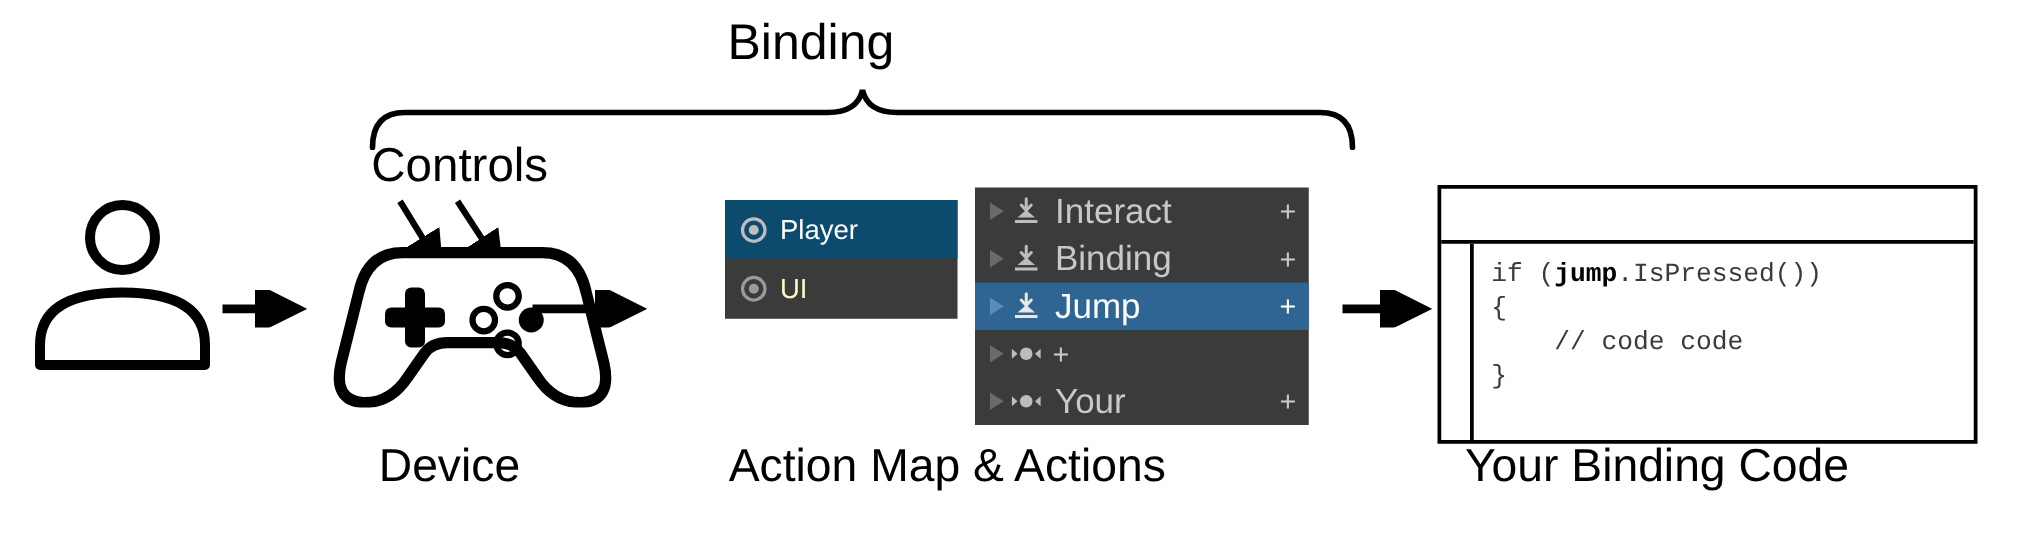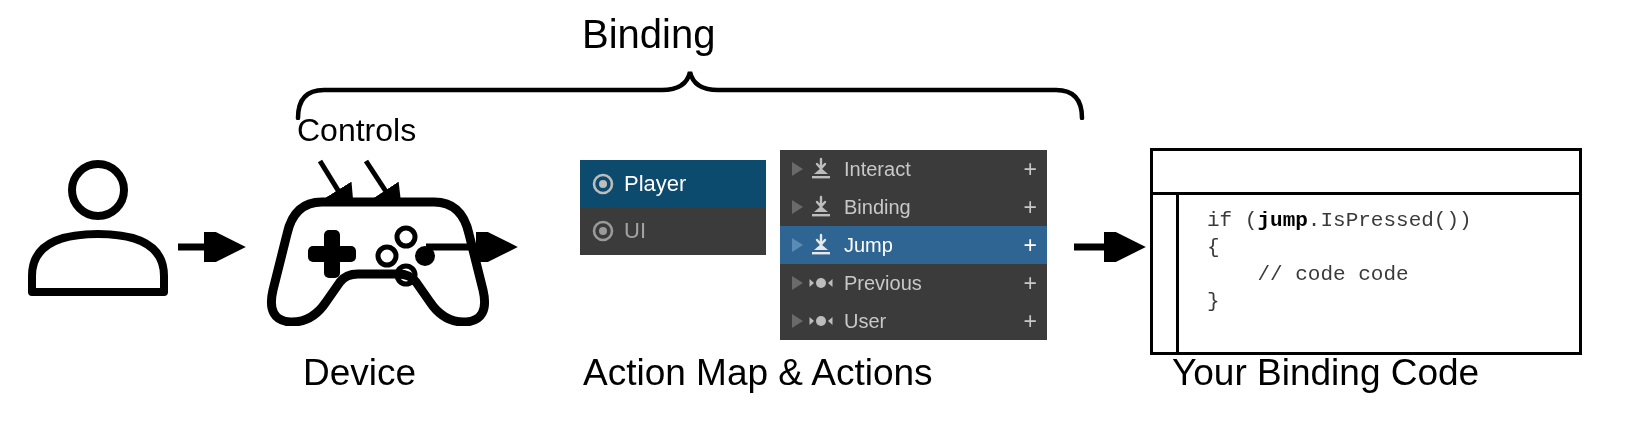--- a/index.html
+++ b/index.html
@@ -30,37 +30,37 @@
   #actionmap-panel{
     left:580px;top:160px;width:186px;height:95px;
     background:#3b3b3b;
   }
   .map-row{
     display:flex;align-items:center;height:47px;
     padding-left:12px;box-sizing:border-box;
   }
   .map-row.selected{background:#0c4a6e;}
   .map-row .maplabel{
-    font-size:22px;color:#a3a3a3;margin-left:10px;
+    font-size:22px;color:#fef9c3;margin-left:10px;
     font-family:"Liberation Sans",sans-serif;
   }
   .map-row.selected .maplabel{color:#ffffff;}
 
   
   #actions-panel{
     left:780px;top:150px;width:267px;height:190px;
     background:#3b3b3b;
   }
   .act-row{
     display:flex;align-items:center;height:38px;
     box-sizing:border-box;padding:0 10px 0 6px;
   }
   .act-row.selected{background:#2f6592;}
   .act-label{
-    font-size:20px;color:#c8c8c8;
+    font-size:28px;color:#c8c8c8;
     font-family:"Liberation Sans",sans-serif;
     flex:1;margin-left:10px;white-space:nowrap;
   }
   .act-row.selected .act-label{color:#ffffff;}
   .act-plus{
     font-size:23px;color:#c8c8c8;line-height:1;
     font-family:"Liberation Sans",sans-serif;
     margin-left:8px;
   }
   .act-row.selected .act-plus{color:#ffffff;}
@@ -71,36 +71,36 @@
     border:3px solid #000;box-sizing:border-box;background:#fff;
   }
   #code-titlebar{
     height:44px;border-bottom:3px solid #000;box-sizing:border-box;
   }
   #code-body{display:flex;height:157px;box-sizing:border-box;}
   #code-gutter{width:26px;border-right:3px solid #000;box-sizing:border-box;}
   #code-text{
     flex:1;padding:12px 0 0 14px;box-sizing:border-box;
     font-family:"Liberation Mono",monospace;
-    font-size:21px;line-height:27px;color:#3a3a3a;white-space:pre;margin-left:14px;
+    font-size:21px;line-height:27px;color:#3a3a3a;white-space:pre;
   }
   #code-text b{color:#000;font-weight:bold;}
 </style>
 </head>
 <body>
 
 <div id="stage">
 
   <svg class="abs" style="left:290px;top:70px;width:800px;height:50px;" viewBox="0 0 800 50">
     <path d="M 8 48 Q 8 20 34 20 L 372 20 Q 396 20 400 2 Q 404 20 428 20 L 766 20 Q 792 20 792 48" fill="none" stroke="#000" stroke-width="4.5" stroke-linecap="round"></path>
   </svg>
 
   <div class="brace-label" style="left:582px;top:12px;">Binding</div>
 
-  <div class="brace-label" style="left:297px;top:112px;font-size:32px;">Controls</div>
+  <div class="brace-label" style="left:297px;top:112px;font-size:38px;">Controls</div>
 
   <svg class="abs" style="left:290px;top:155px;width:190px;height:90px;" viewBox="0 0 190 90">
     <defs>
       <marker id="ah" markerWidth="7" markerHeight="7" refX="5.4" refY="3.2" orient="auto" markerUnits="strokeWidth">
         <path d="M0,0 L6.4,3.2 L0,6.4 z" fill="#000"></path>
       </marker>
     </defs>
     <path d="M 30 6 L 62 58" stroke="#000" stroke-width="5" fill="none" marker-end="url(#ah)"></path>
     <path d="M 76 6 L 110 58" stroke="#000" stroke-width="5" fill="none" marker-end="url(#ah)"></path>
   </svg>
@@ -206,34 +206,33 @@
 
     <div class="act-row">
       <svg width="22" height="22" viewBox="0 0 22 22">
         <path d="M6 4 L17 11 L6 18 Z" fill="#6a6a6a"></path>
       </svg>
       <svg width="26" height="24" viewBox="0 0 26 24">
         <path d="M6 12 L1.5 8 L1.5 16 Z" fill="#bdbdbd"></path>
         <path d="M20 12 L24.5 8 L24.5 16 Z" fill="#bdbdbd"></path>
         <circle cx="13" cy="12" r="5" fill="#bdbdbd"></circle>
       </svg>
-      <span class="act-label">Previous</span>
       <span class="act-plus">+</span>
     </div>
 
     <div class="act-row">
       <svg width="22" height="22" viewBox="0 0 22 22">
         <path d="M6 4 L17 11 L6 18 Z" fill="#6a6a6a"></path>
       </svg>
       <svg width="26" height="24" viewBox="0 0 26 24">
         <path d="M6 12 L1.5 8 L1.5 16 Z" fill="#bdbdbd"></path>
         <path d="M20 12 L24.5 8 L24.5 16 Z" fill="#bdbdbd"></path>
         <circle cx="13" cy="12" r="5" fill="#bdbdbd"></circle>
       </svg>
-      <span class="act-label">User</span>
+      <span class="act-label">Your</span>
       <span class="act-plus">+</span>
     </div>
   </div>
 
   <svg class="abs" style="left:1072px;top:232px;width:86px;height:30px;" viewBox="0 0 86 30">
     <defs>
       <marker id="ah4" markerWidth="6" markerHeight="6" refX="4.6" refY="3" orient="auto" markerUnits="strokeWidth">
         <path d="M0,0 L6,3 L0,6 z" fill="#000"></path>
       </marker>
     </defs>

